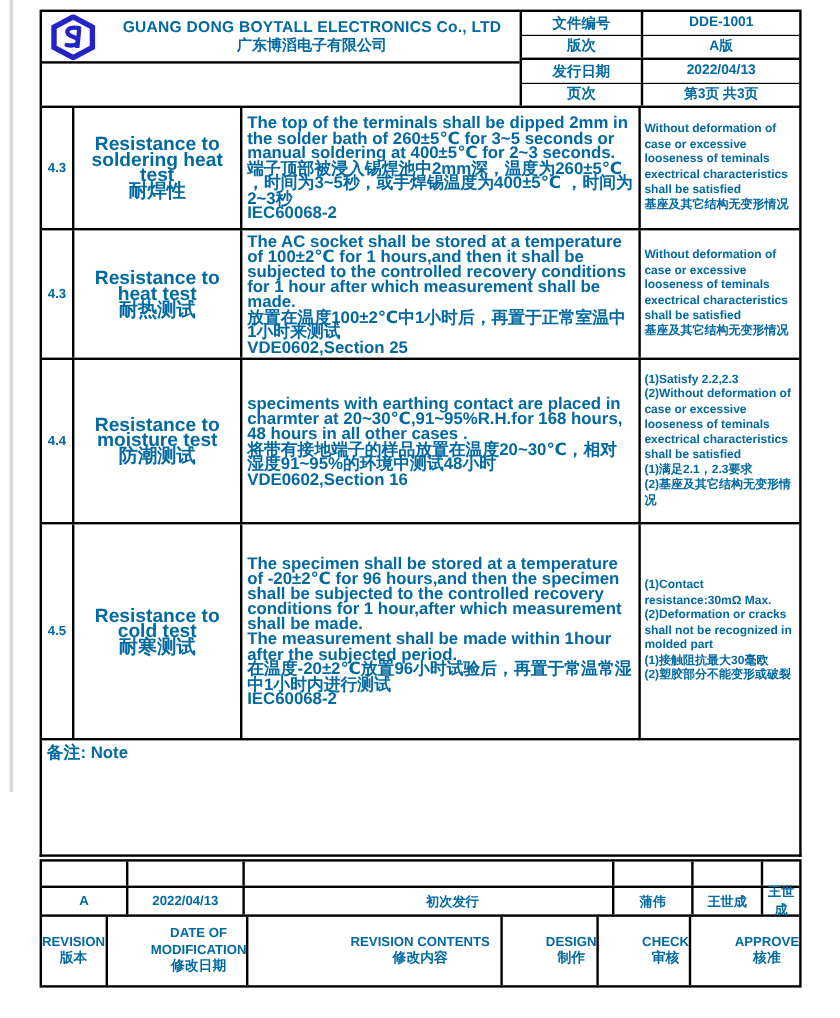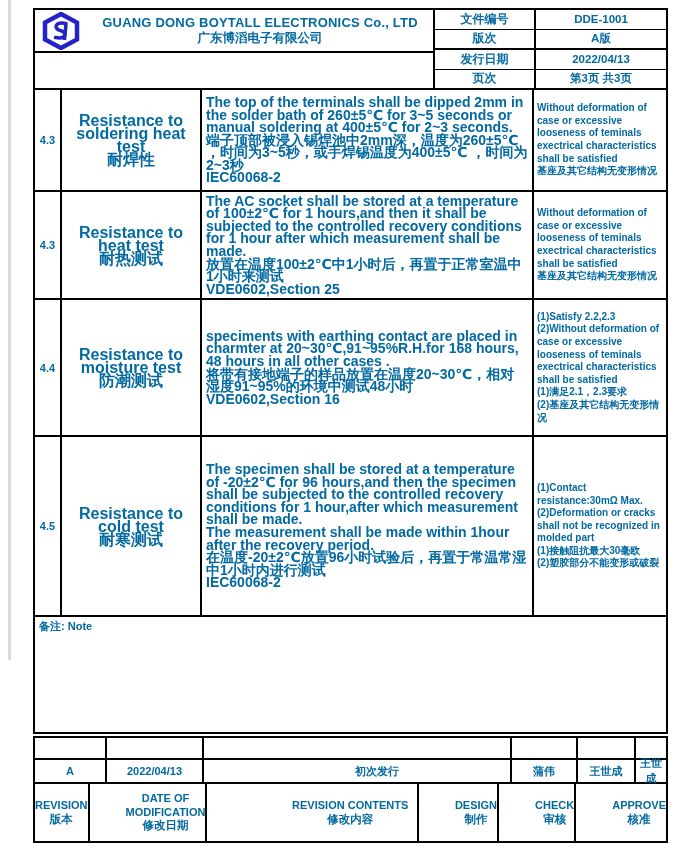--- a/index.html
+++ b/index.html
@@ -33,21 +33,21 @@
   
   .spec { border:2px solid #000; border-top:none; }
   .srow { display:flex; }
   .srow { border-bottom:2px solid #000; }
   .c-no   { width:27px;  border-right:2px solid #000; display:flex; align-items:center; justify-content:center; font-size:11px; }
   .c-name { width:140px; border-right:2px solid #000; display:flex; flex-direction:column; align-items:center; justify-content:center; text-align:center; font-size:16px; padding:0 1px; line-height:13px; }
   .c-name .en { white-space:pre-line; }
   .c-meth { width:332px; border-right:2px solid #000; display:flex; flex-direction:column; justify-content:center; font-size:14px; line-height:12.6px; padding:3px 4px; }
   .c-crit { flex:1; display:flex; flex-direction:column; justify-content:center; font-size:10px; line-height:12.6px; padding:3px 3px; }
   .h-r1 { height:102px; } .h-r2 { height:108px; } .h-r3 { height:137px; } .h-r4 { height:180px; }
-  .note-row { height:115px; border-bottom:none; padding:2px 4px; font-size:11px; }
+  .note-row { height:95px; border-bottom:none; padding:2px 4px; font-size:14px; }
 
   
   .rev { margin-top:2px; border:2px solid #000; height:107px; display:flex; flex-direction:column; }
   .rrow { display:flex; }
   .rrow > div { border-right:2px solid #000; display:flex; flex-direction:column; align-items:center; justify-content:center; text-align:center; }
   .rrow > div:last-child { border-right:none; }
   .r-c1 { width:72px; } .r-c2 { width:97px; } .r-c3 { width:268px;margin-left:40px; } .r-c4 { width:66px; } .r-c5 { width:58px; } .r-c6 { flex:1; }
   .rev-empty { height:22px; border-bottom:2px solid #000; }
   .rev-entry { height:24px; border-bottom:2px solid #000; font-size:11px; }
   .rev-head  { flex:1; font-size:11px; line-height:13.5px;gap:36px; }
@@ -151,21 +151,21 @@
       </div>
 
       <div class="srow h-r4">
         <div class="c-no">4.5</div>
         <div class="c-name">
           <div class="en">Resistance to cold test</div>
           <div class="cn">耐寒测试</div>
         </div>
         <div class="c-meth">
           <div>The specimen shall be stored at a temperature of -20±2℃ for 96 hours,and then the specimen shall be subjected to the controlled recovery conditions for 1 hour,after which measurement shall be made.</div>
-          <div>The measurement shall be made within 1hour after the recovery period.</div>
+          <div>The measurement shall be made within 1hour after the subjected period.</div>
           <div>在温度-20±2℃放置96小时试验后，再置于常温常湿中1小时内进行测试</div>
           <div>IEC60068-2</div>
         </div>
         <div class="c-crit">
           <div>(1)Contact resistance:30mΩ Max.</div>
           <div>(2)Deformation or cracks shall not be recognized in molded part</div>
           <div>(1)接触阻抗最大30毫欧</div>
           <div>(2)塑胶部分不能变形或破裂</div>
         </div>
       </div>

